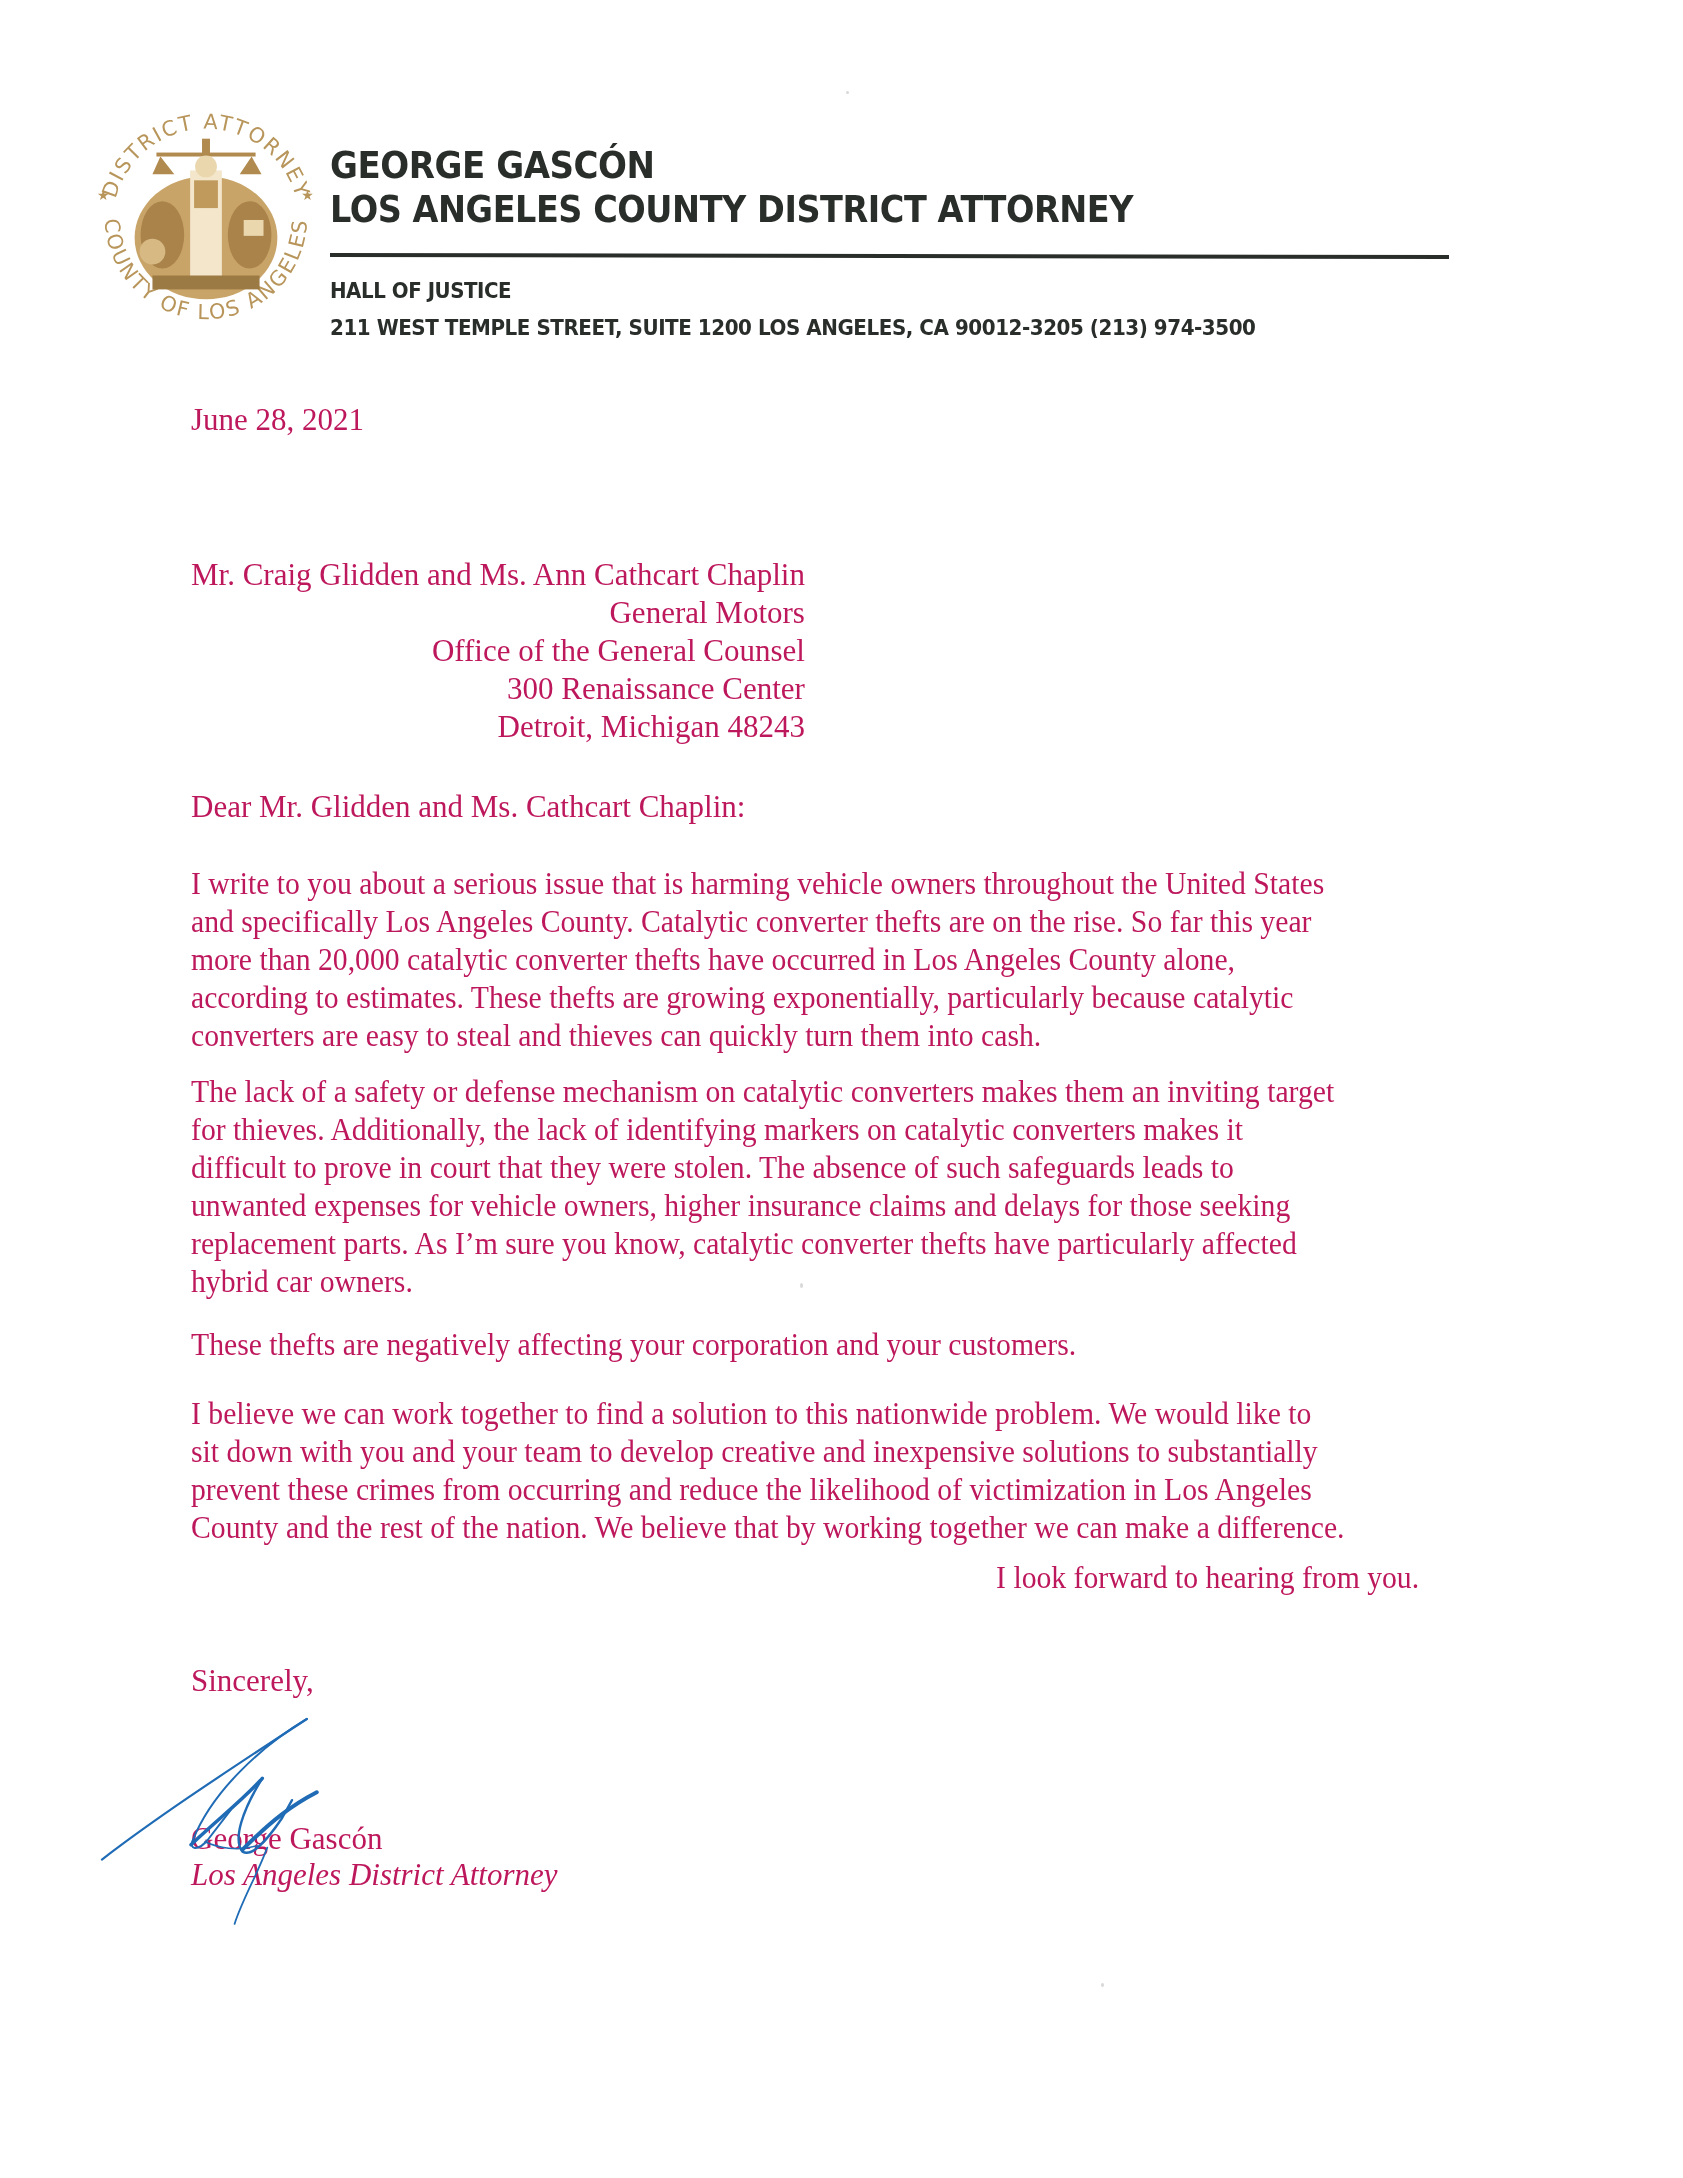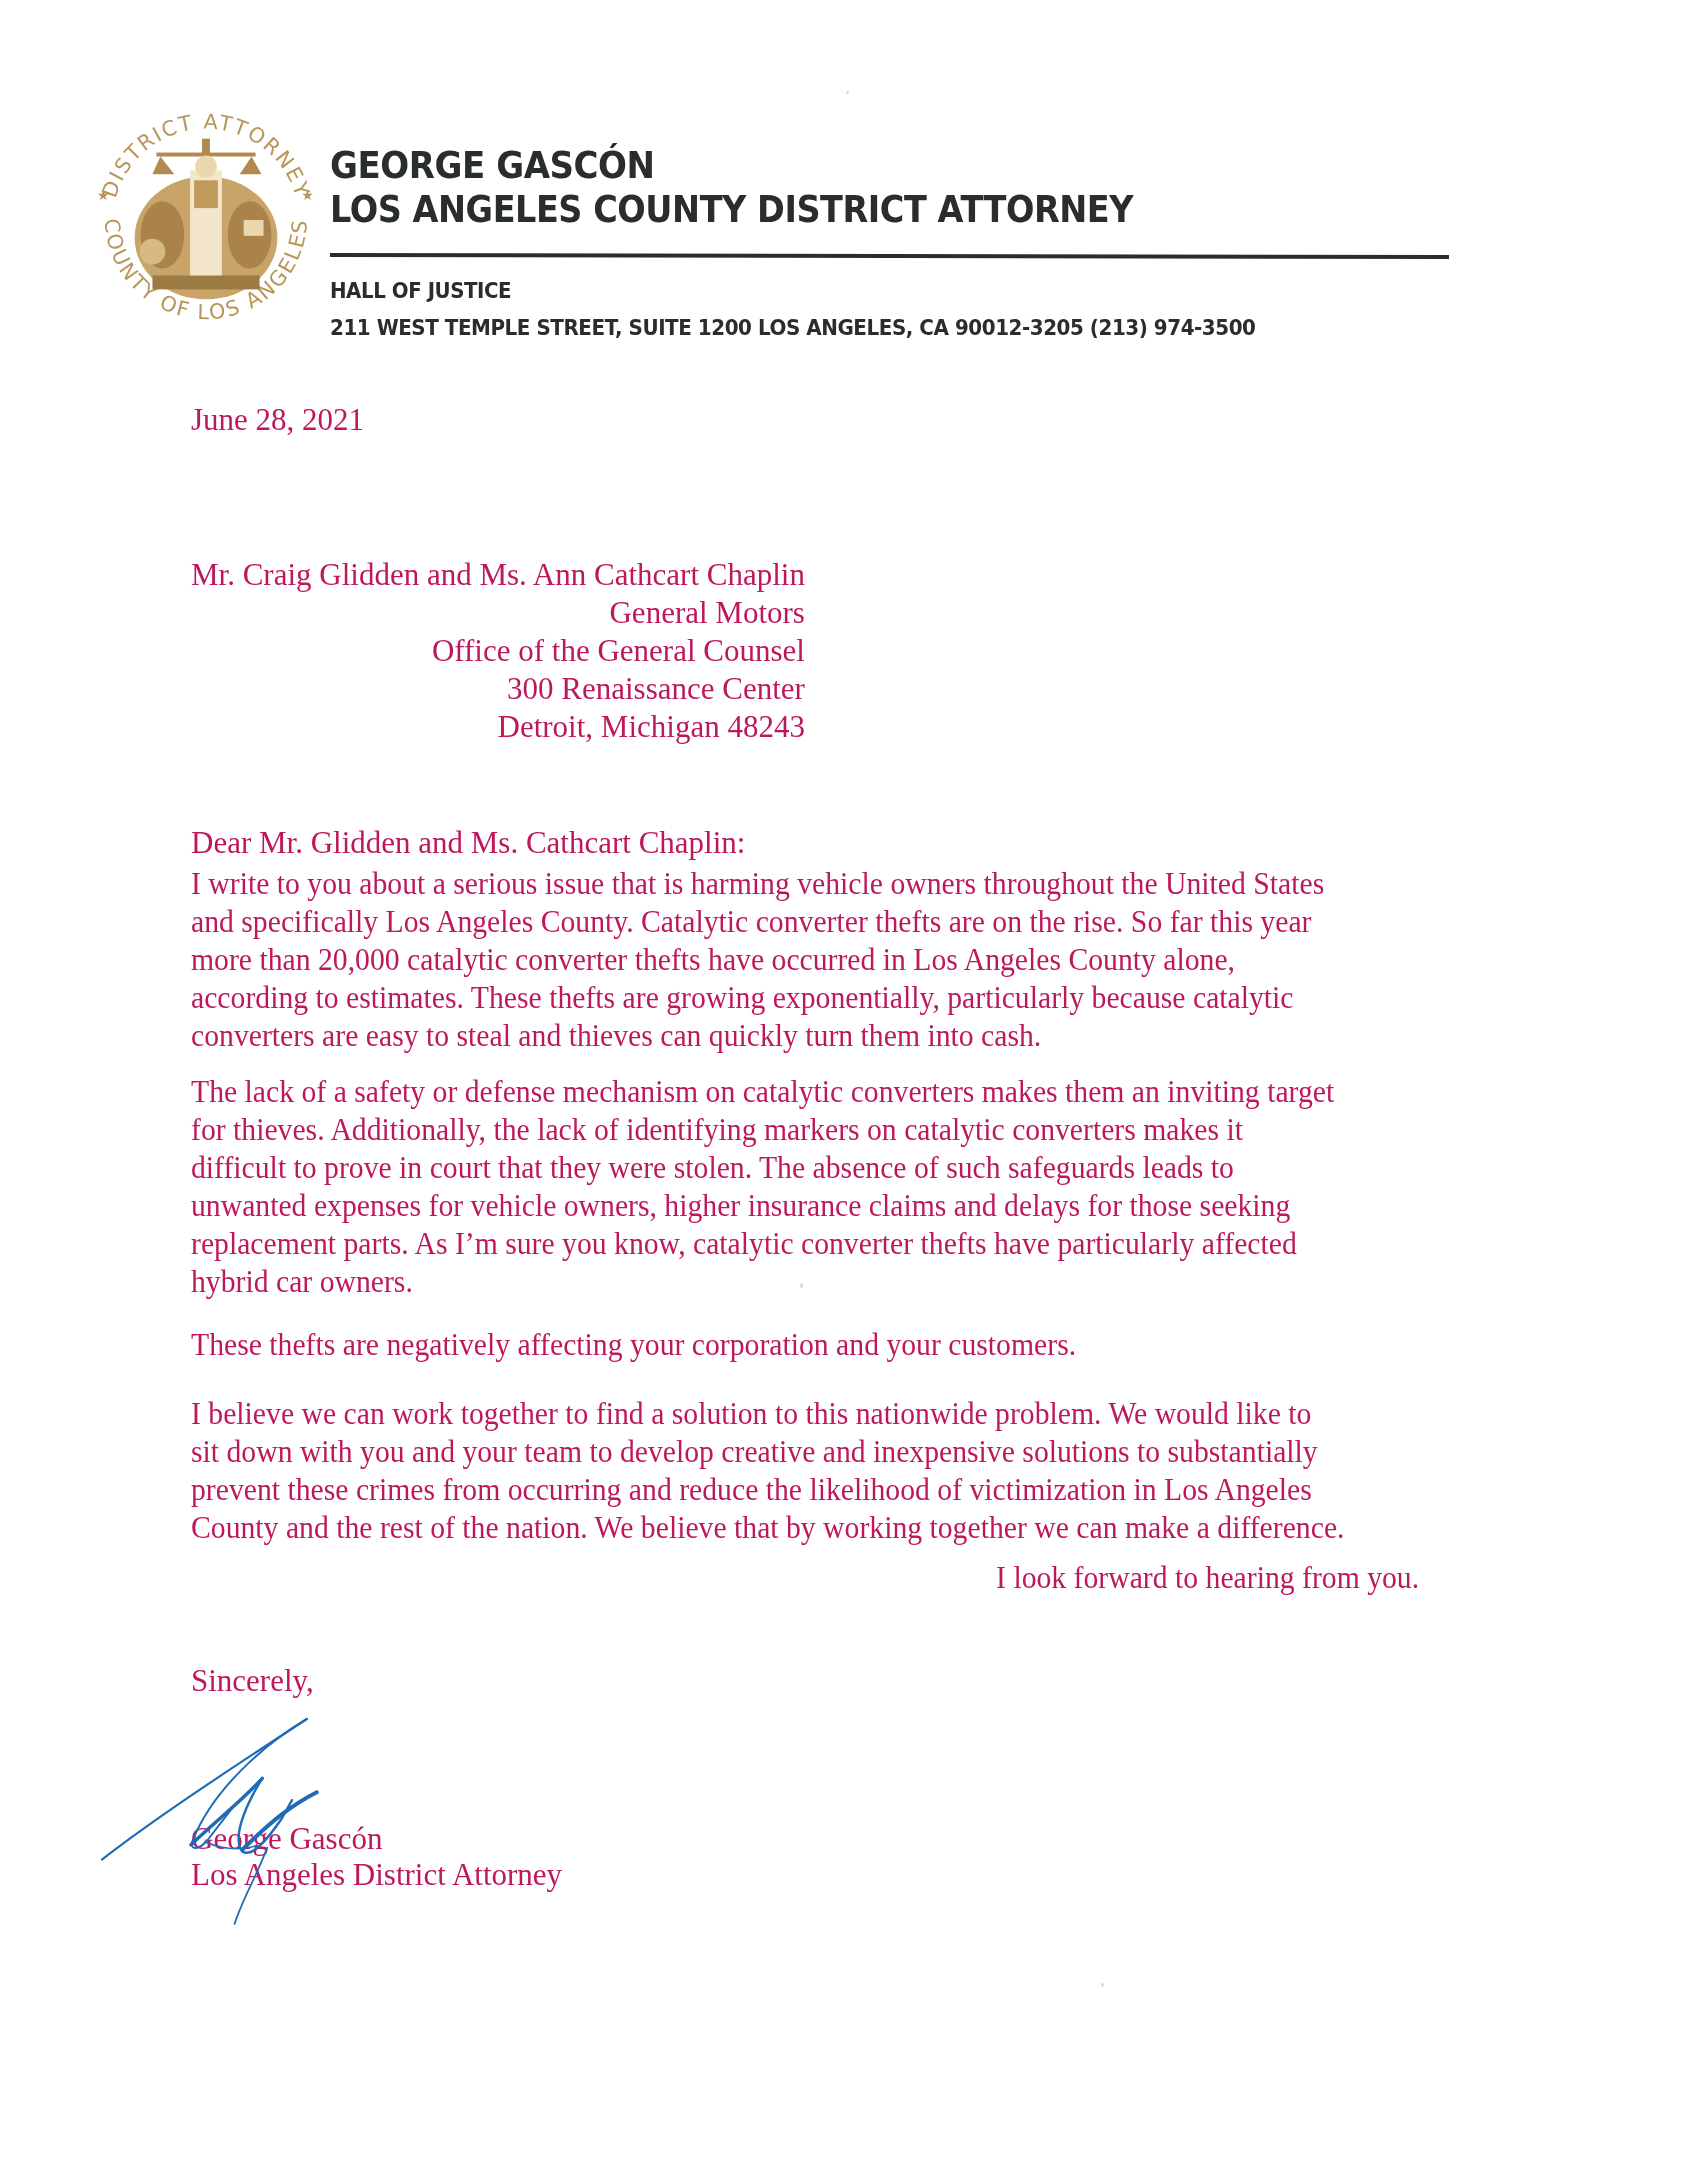--- a/index.html
+++ b/index.html
@@ -9,31 +9,31 @@
     .hdr-sans { font-family: "DejaVu Sans", "Liberation Sans", sans-serif; color: #2a2e2b; letter-spacing: -0.5px; }
     .hdr-name { position: absolute; left: 330px; top: 144px; font-size: 37px; font-weight: bold; transform: scaleX(0.92); transform-origin: left top; white-space: nowrap; }
     .hdr-office { position: absolute; left: 330px; top: 188px; font-size: 37px; font-weight: bold; transform: scaleX(0.905); transform-origin: left top; white-space: nowrap; }
     .hdr-rule { position: absolute; left: 330px; top: 253px; width: 1119px; height: 4px; background: #2a2e2b; transform: rotate(0.1deg); transform-origin: left; }
     .hdr-hall { position: absolute; left: 330px; top: 278px; font-size: 22px; font-weight: bold; transform: scaleX(0.9); transform-origin: left top; white-space: nowrap; }
     .hdr-addr { position: absolute; left: 330px; top: 315px; font-size: 22px; font-weight: bold; transform: scaleX(0.905); transform-origin: left top; white-space: nowrap; }
     .serif { font-family: "Liberation Serif", "DejaVu Serif", serif; color: #be185d; font-size: 31px; }
     .date { position: absolute; left: 191px; top: 402px; }
     .recipient { position: absolute; left: 191px; top: 556px; line-height: 38px; }
     .recipient div { white-space: nowrap; text-align: right; }
-    .salutation { position: absolute; left: 191px; top: 789px; margin-top: 36px; }
+    .salutation { position: absolute; left: 191px; top: 789px; }
     .para { position: absolute; left: 191px; width: 1282px; line-height: 38px; margin-top: 12px; }
     .para .ln { display: block; white-space: nowrap; transform-origin: left; }
     .p1 { top: 853px; }
     .p2 { top: 1061px; }
     .p3 { top: 1314px; }
     .p4 { top: 1383px; }
     .p5 { top: 1547px; text-align: right; }
     .closing { position: absolute; left: 191px; top: 1663px; }
     .signer-name { position: absolute; left: 191px; top: 1821px; }
-    .signer-title { position: absolute; left: 191px; top: 1857px; }
+    .signer-title { position: absolute; left: 191px; top: 1857px; font-style: italic; }
     .signature { position: absolute; left: 94px; top: 1701px; width: 297px; height: 228px; }
     .speck { position: absolute; background: #d8d8d8; border-radius: 50%; }
   </style>
 </head>
 <body>
 
 <div class="page">
 
   <svg class="seal" viewBox="0 0 248 236">
     <defs>

